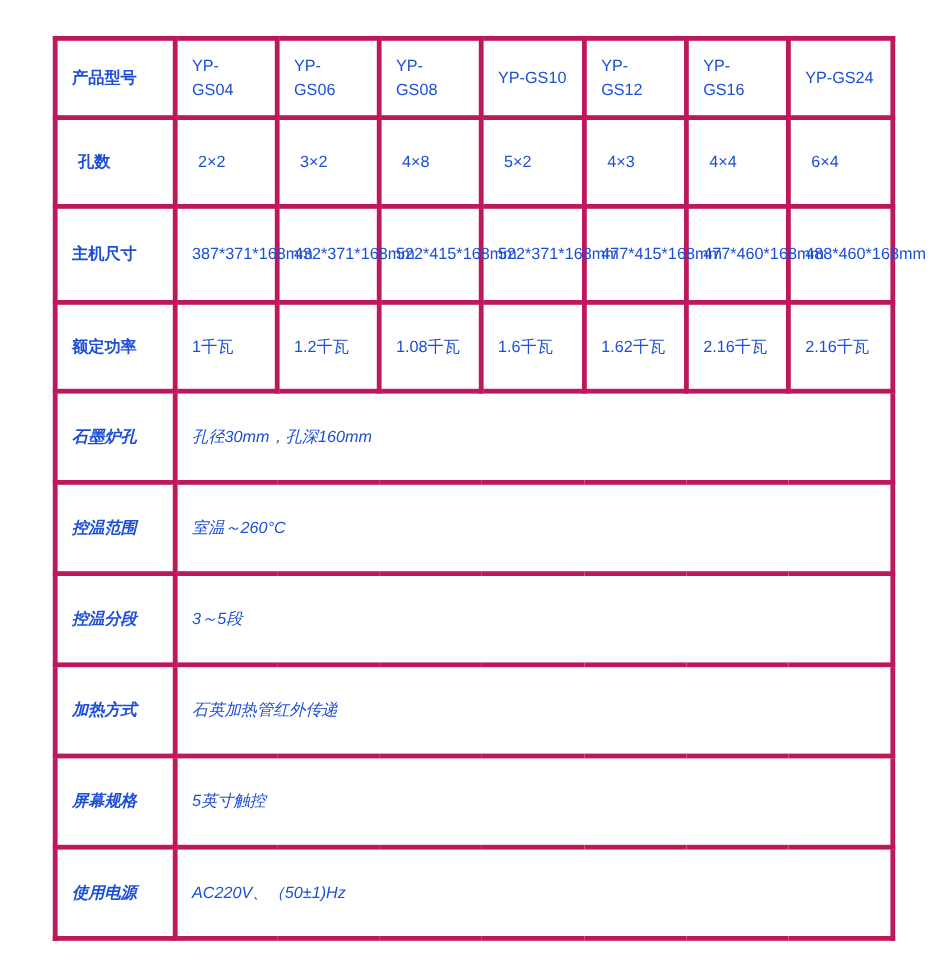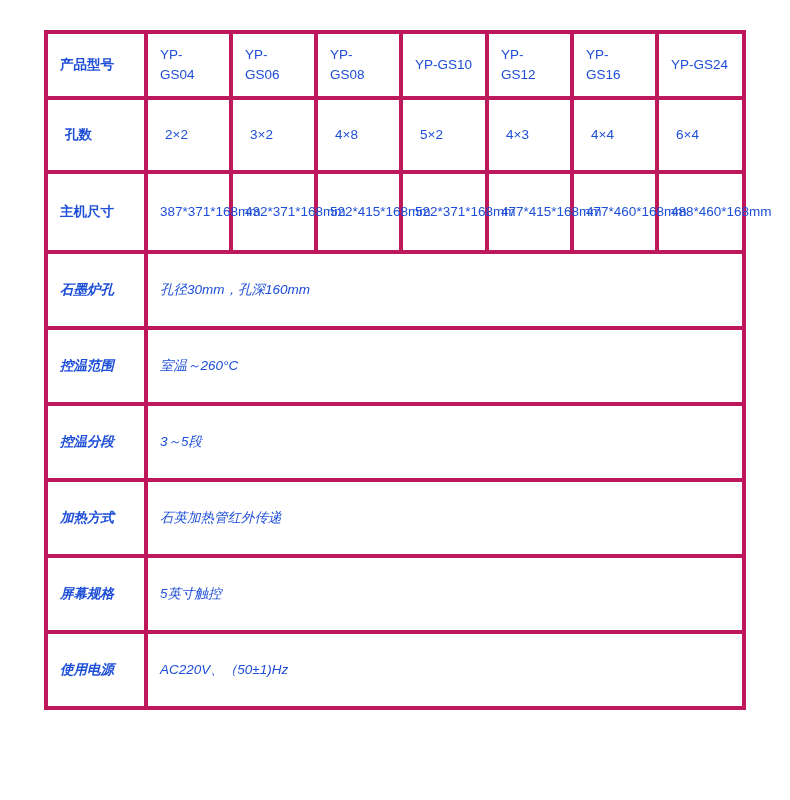--- a/index.html
+++ b/index.html
@@ -104,20 +104,30 @@
       <tr class="h-size">
         <td class="label">主机尺寸</td>
         <td class="val">387*371*168mm</td>
         <td class="val">432*371*168mm</td>
         <td class="val">522*415*168mm</td>
         <td class="val">522*371*168mm</td>
         <td class="val">477*415*168mm</td>
         <td class="val">477*460*168mm</td>
         <td class="val">488*460*168mm</td>
       </tr>
+      <tr class="h-power">
+        <td class="label">额定功率</td>
+        <td class="val">1千瓦</td>
+        <td class="val">1.2千瓦</td>
+        <td class="val">1.08千瓦</td>
+        <td class="val">1.6千瓦</td>
+        <td class="val">1.62千瓦</td>
+        <td class="val">2.16千瓦</td>
+        <td class="val">2.16千瓦</td>
+      </tr>
 
       <tr class="h-wide">
         <td class="label">石墨炉孔</td>
         <td class="center" colspan="7">孔径30mm，孔深160mm</td>
       </tr>
       <tr class="h-wide">
         <td class="label">控温范围</td>
         <td class="center" colspan="7">室温～260°C</td>
       </tr>
       <tr class="h-wide">

